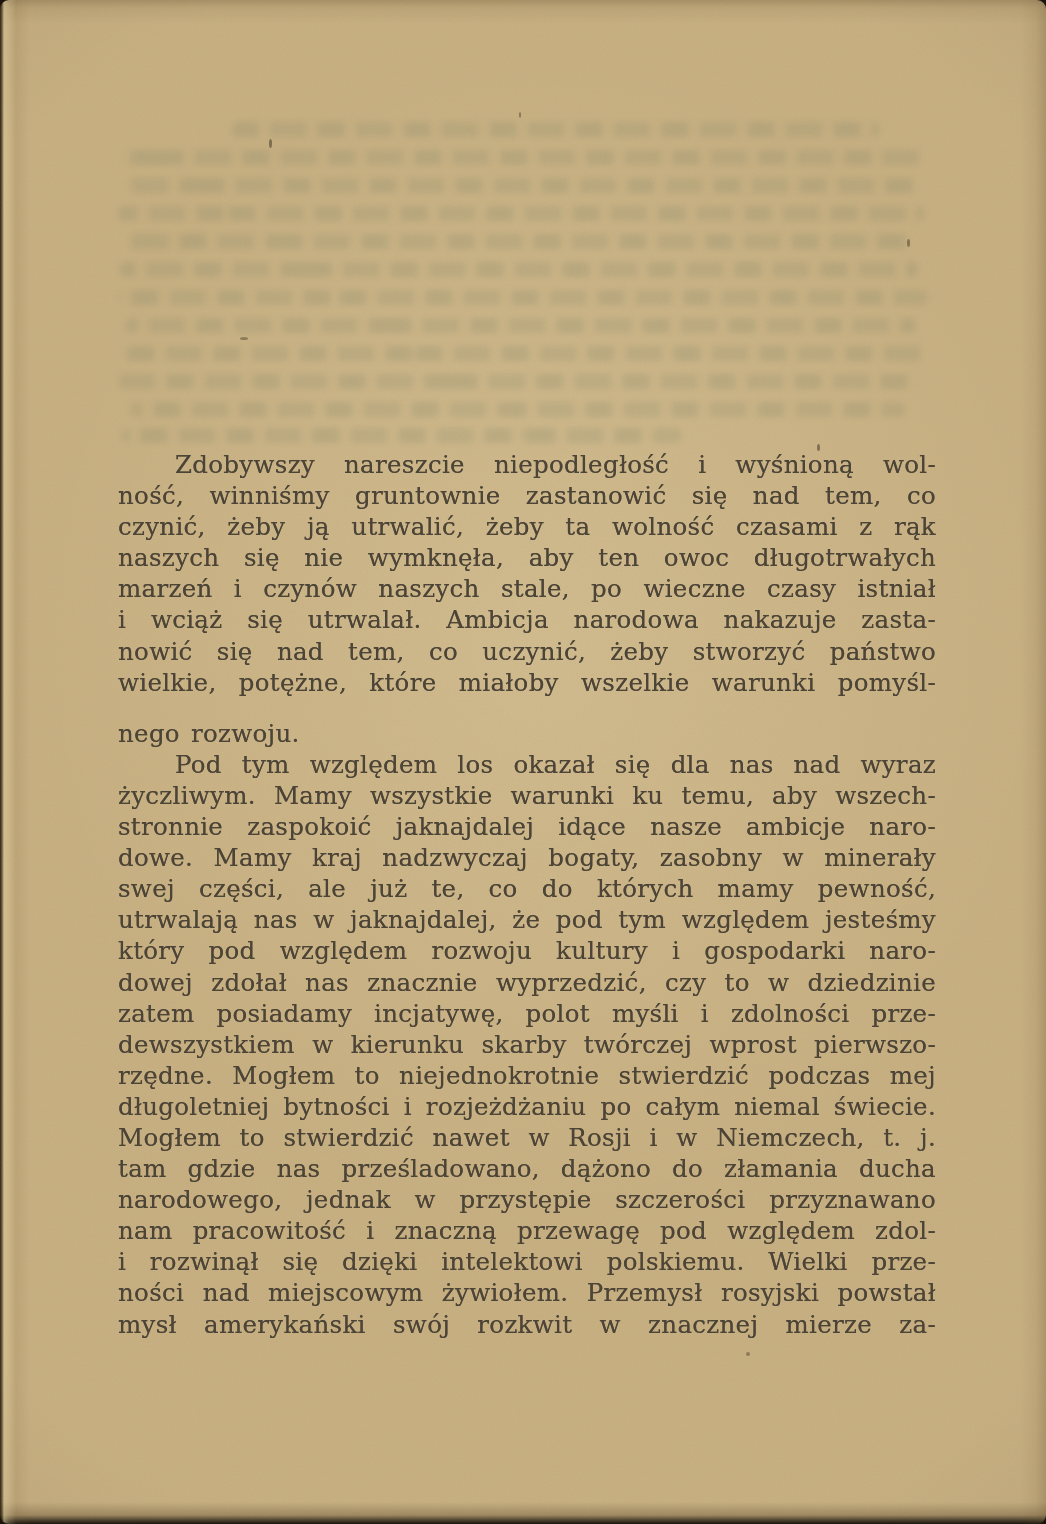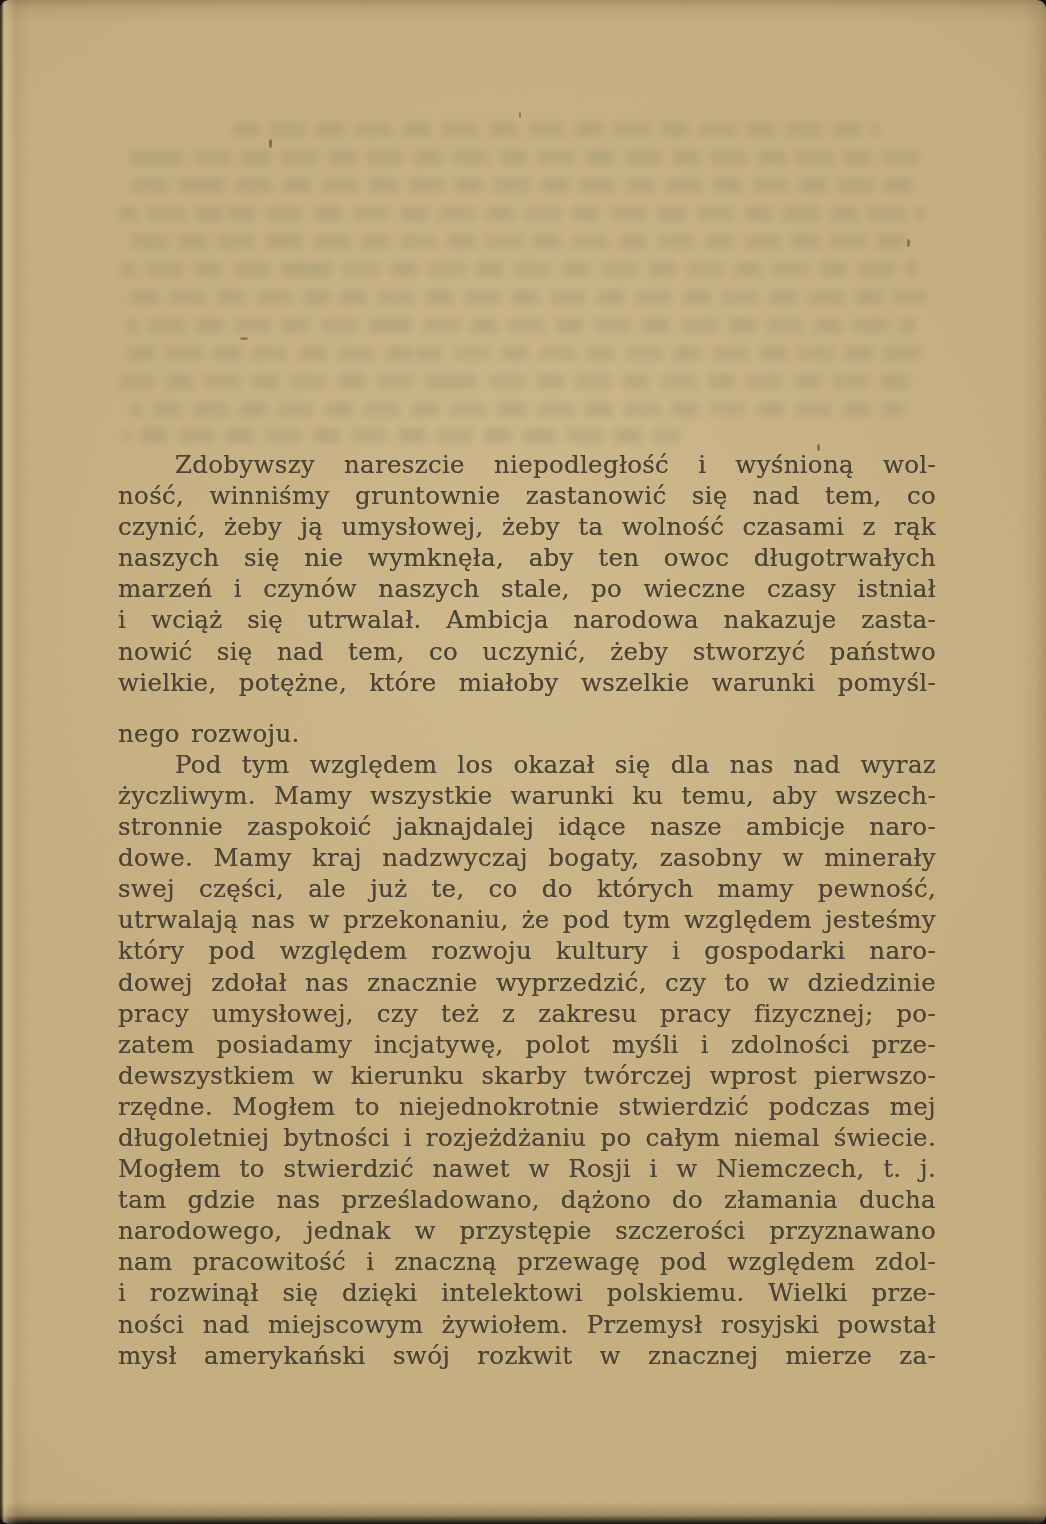--- a/index.html
+++ b/index.html
@@ -78,38 +78,37 @@
   <div class="speck" style="left:519px;top:112px;width:2px;height:6px;opacity:.5"></div>
   <div class="speck" style="left:240px;top:337px;width:8px;height:3px;opacity:.45"></div>
   <div class="speck" style="left:907px;top:239px;width:3px;height:8px;opacity:.5"></div>
   <div class="speck" style="left:817px;top:444px;width:3px;height:7px;opacity:.55"></div>
   <div class="speck" style="left:746px;top:1352px;width:4px;height:4px;opacity:.45"></div>
 
   <div class="text-block">
       <div class="paragraph">
         <div class="line indent">Zdobywszy nareszcie niepodległość i wyśnioną wol-</div>
         <div class="line">ność, winniśmy gruntownie zastanowić się nad tem, co</div>
-        <div class="line">czynić, żeby ją umysłowej, żeby ta wolność czasami z rąk</div>
+        <div class="line">czynić, żeby ją utrwalić, żeby ta wolność czasami z rąk</div>
         <div class="line">naszych się nie wymknęła, aby ten owoc długotrwałych</div>
         <div class="line">marzeń i czynów naszych stale, po wieczne czasy istniał</div>
         <div class="line">i wciąż się utrwalał.  Ambicja narodowa nakazuje zasta-</div>
         <div class="line">nowić się nad tem, co uczynić, żeby stworzyć państwo</div>
         <div class="line">wielkie, potężne, które miałoby wszelkie warunki pomyśl-</div>
         <div class="line short">nego rozwoju.</div>
       </div>
       <div class="paragraph">
         <div class="line indent">Pod tym względem los okazał się dla nas nad wyraz</div>
         <div class="line">życzliwym. Mamy wszystkie warunki ku temu, aby wszech-</div>
         <div class="line">stronnie zaspokoić jaknajdalej idące nasze ambicje naro-</div>
         <div class="line">dowe. Mamy kraj nadzwyczaj bogaty, zasobny w minerały</div>
         <div class="line">swej części, ale już te, co do których mamy pewność,</div>
-        <div class="line">utrwalają nas w przekonaniu, że pod tym względem jesteśmy</div>
+        <div class="line">utrwalają nas w jaknajdalej, że pod tym względem jesteśmy</div>
         <div class="line">który pod względem rozwoju kultury i gospodarki naro-</div>
         <div class="line">dowej zdołał nas znacznie wyprzedzić, czy to w dziedzinie</div>
-        <div class="line">pracy umysłowej, czy też z zakresu pracy fizycznej; po-</div>
         <div class="line">zatem posiadamy incjatywę, polot myśli i zdolności prze-</div>
         <div class="line">dewszystkiem w kierunku skarby twórczej wprost pierwszo-</div>
         <div class="line">rzędne. Mogłem to niejednokrotnie stwierdzić podczas mej</div>
         <div class="line">długoletniej bytności i rozjeżdżaniu po całym niemal świecie.</div>
         <div class="line">Mogłem to stwierdzić nawet w Rosji i w Niemczech, t. j.</div>
         <div class="line">tam gdzie nas prześladowano, dążono do złamania ducha</div>
         <div class="line">narodowego, jednak w przystępie szczerości przyznawano</div>
         <div class="line">nam pracowitość i znaczną przewagę pod względem zdol-</div>
         <div class="line">i rozwinął się dzięki intelektowi polskiemu. Wielki prze-</div>
         <div class="line">ności nad miejscowym żywiołem. Przemysł rosyjski powstał</div>

